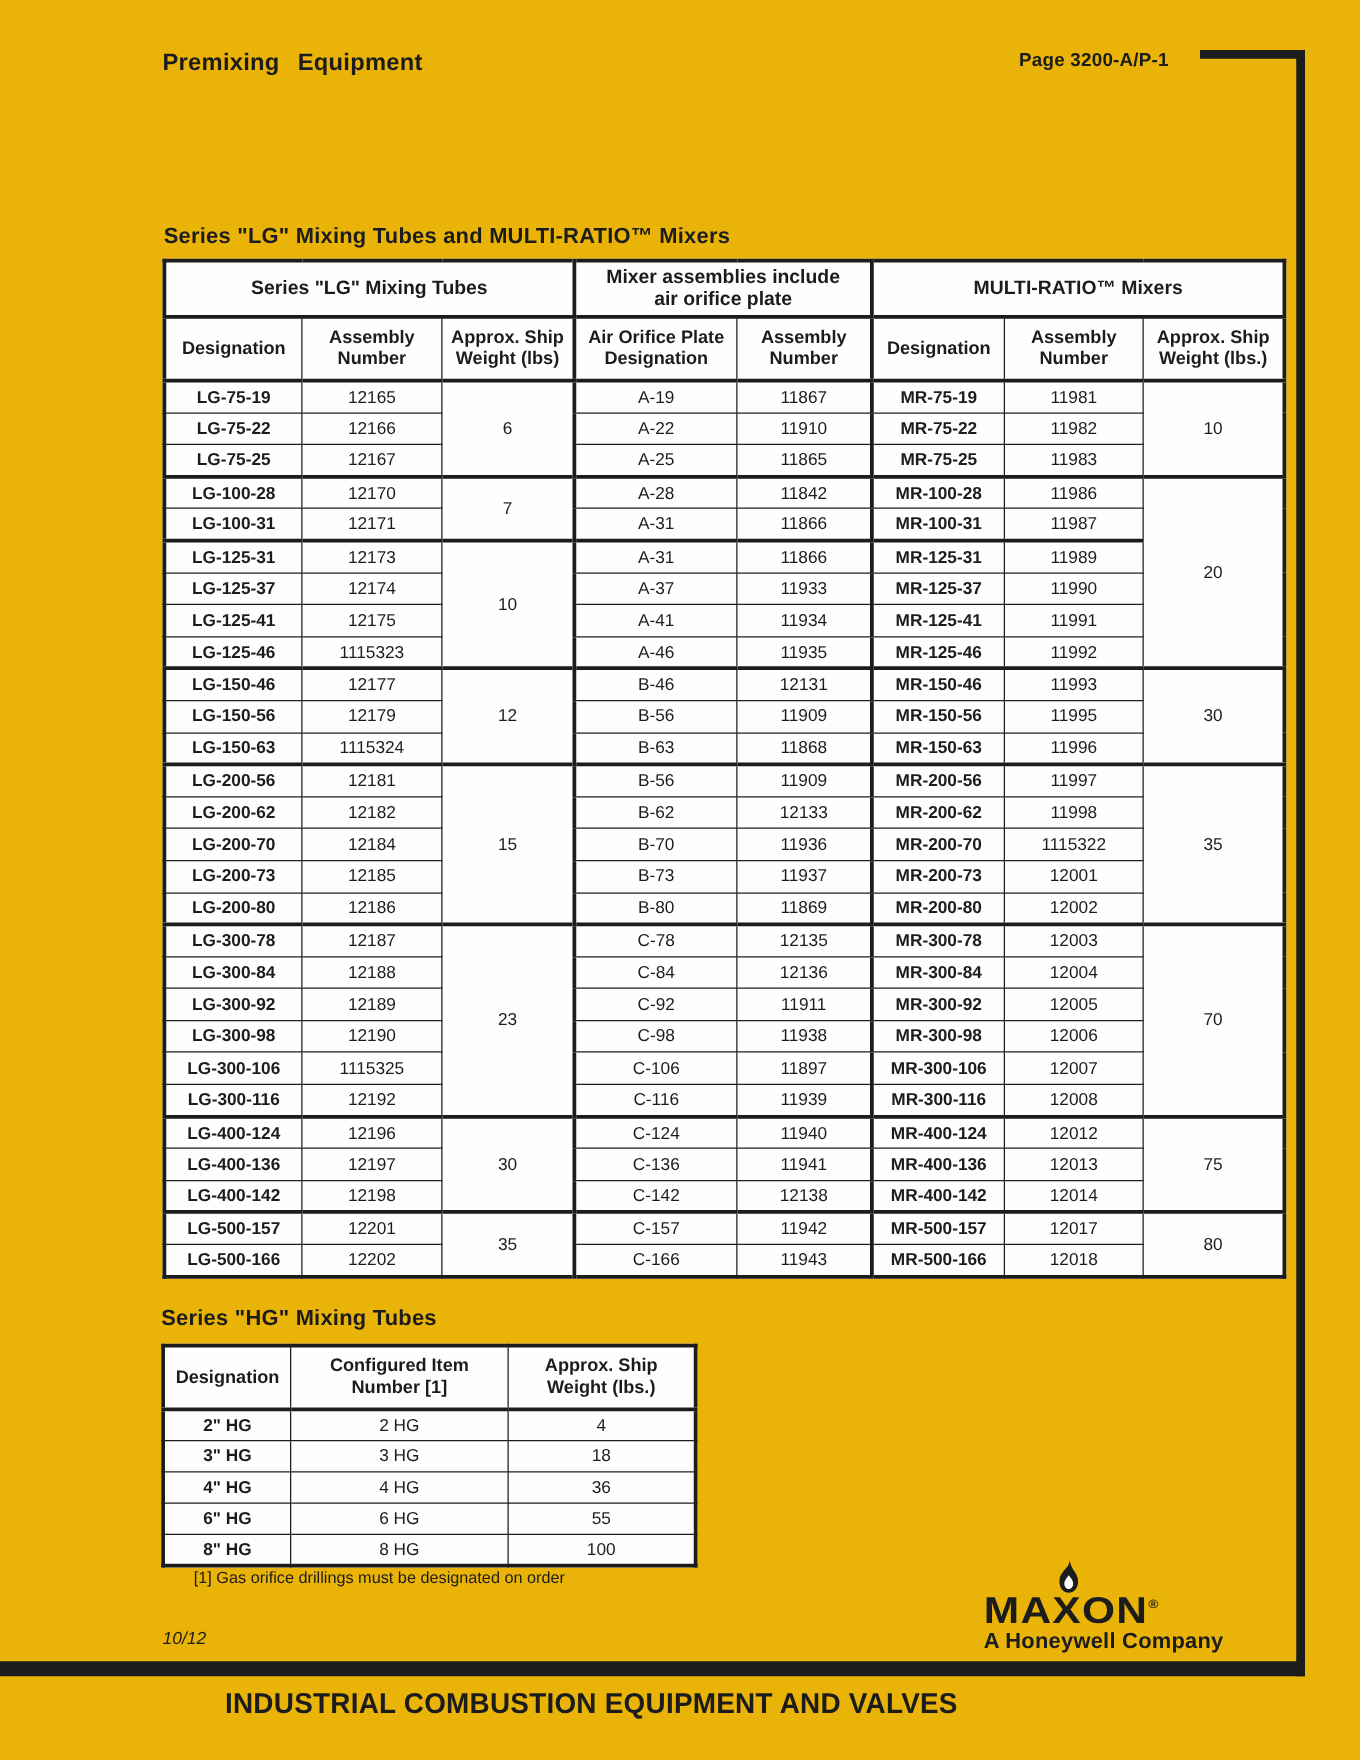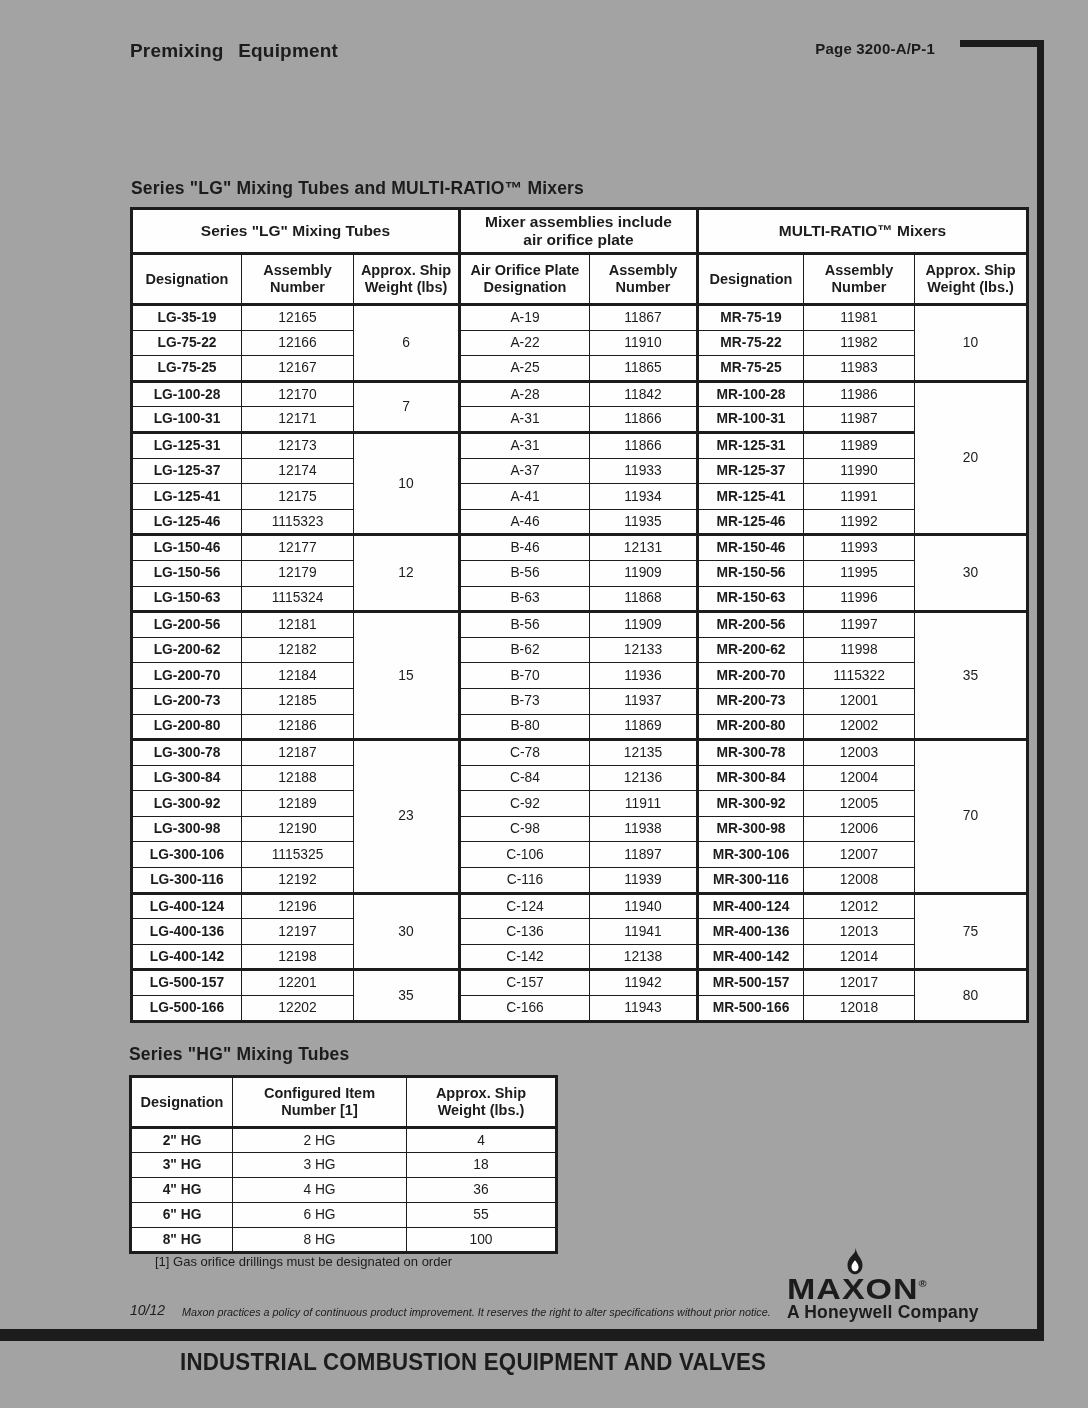--- a/index.html
+++ b/index.html
@@ -1,17 +1,17 @@
 <!DOCTYPE html>
 <html><head>
 <meta charset="utf-8">
 <style>
   html,body{margin:0;padding:0;background:#e8e8e8;}
   .page{
-    position:relative;width:1088px;height:1408px;background:#a3a3a3;
+    position:relative;width:1088px;height:1408px;background:#eab308;
     font-family:"Liberation Sans",sans-serif;color:#1c1c1c;overflow:hidden;
     margin:0 auto;
   }
   .abs{position:absolute;}
   .doc-header-left{left:130px;top:40px;font-size:19px;font-weight:bold;word-spacing:9px;letter-spacing:.2px;}
   .doc-header-right{top:40px;right:153px;font-size:15px;font-weight:bold;letter-spacing:.2px;}
   .page-title{left:130px;top:97px;width:896px;text-align:center;font-size:27px;font-weight:bold;word-spacing:13px;letter-spacing:.3px;}
   .section-title{font-size:17.5px;font-weight:bold;letter-spacing:.2px;}
   .lg-section-title{left:131px;top:178px;}
   .hg-section-title{left:129px;top:1044px;}
@@ -95,21 +95,21 @@
 Number</th>
             <th class="gsep">Designation</th>
             <th>Assembly
 Number</th>
             <th>Approx. Ship
 Weight (lbs.)</th>
           </tr>
         </thead>
         <tbody>
           <tr>
-            <td class="des">LG-35-19</td>
+            <td class="des">LG-75-19</td>
             <td>12165</td>
             <td class="wt" rowspan="3">6</td>
             <td class="gsep">A-19</td>
             <td>11867</td>
             <td class="des gsep">MR-75-19</td>
             <td>11981</td>
             <td class="wt" rowspan="3">10</td>
           </tr>
           <tr>
             <td class="des">LG-75-22</td>
@@ -387,21 +387,20 @@
             <td>8 HG</td>
             <td>100</td>
           </tr>
         </tbody>
       </table>
     </div>
 
   <div class="abs footnote">[1] Gas orifice drillings must be designated on order</div>
 
   <div class="abs date-code">10/12</div>
-  <div class="abs disclaimer">Maxon practices a policy of continuous product improvement. It reserves the right to alter specifications without prior notice.</div>
 
   <div class="abs logo">
     <svg class="flame" viewBox="0 0 20 28">
       <path fill="#1c1c1c" d="M10 0c1.4 4.6-.6 6.4-3.2 9.3C4.4 11.9 3 14.6 3 17.7 3 23 6.2 26.3 10 26.3s7-3.3 7-8.6c0-3.4-1.9-5.9-3.6-8.5C11.9 6.6 10.8 3.8 10 0z"></path>
       <path fill="#fefefe" d="M10 13.2c1.9 2.4 3.3 3.9 3.3 6.3 0 2.6-1.5 4.1-3.3 4.1s-3.3-1.5-3.3-4.1c0-2.4 1.4-3.9 3.3-6.3z"></path>
     </svg>
     <div class="brand"><span>MAXON</span><span class="reg">®</span></div>
     <div class="tagline">A Honeywell Company</div>
   </div>
 

